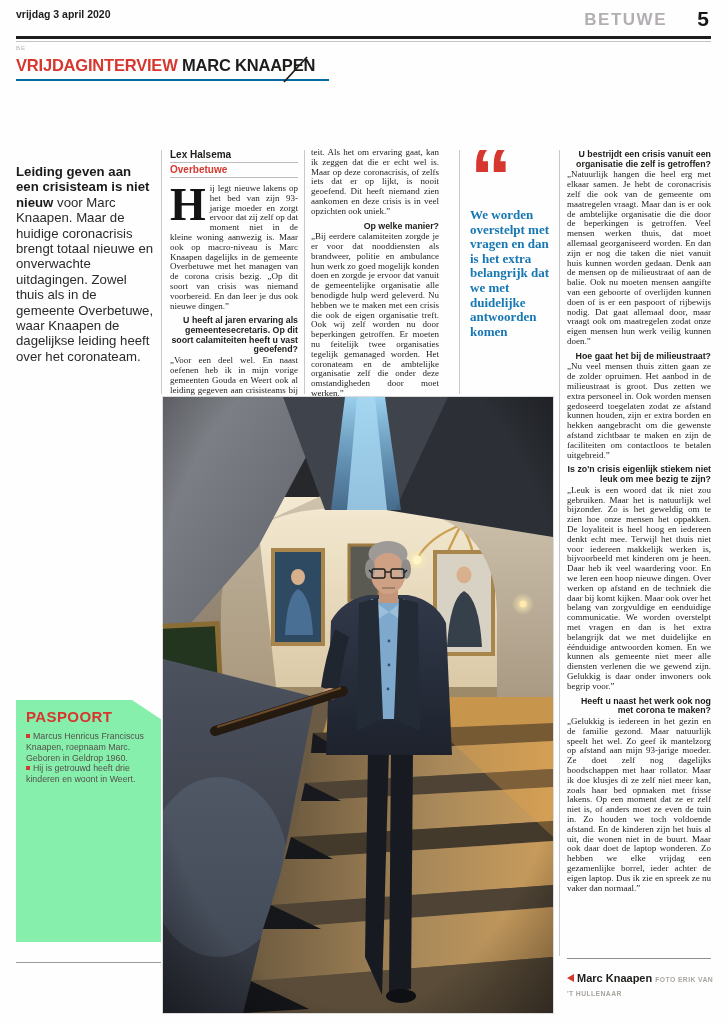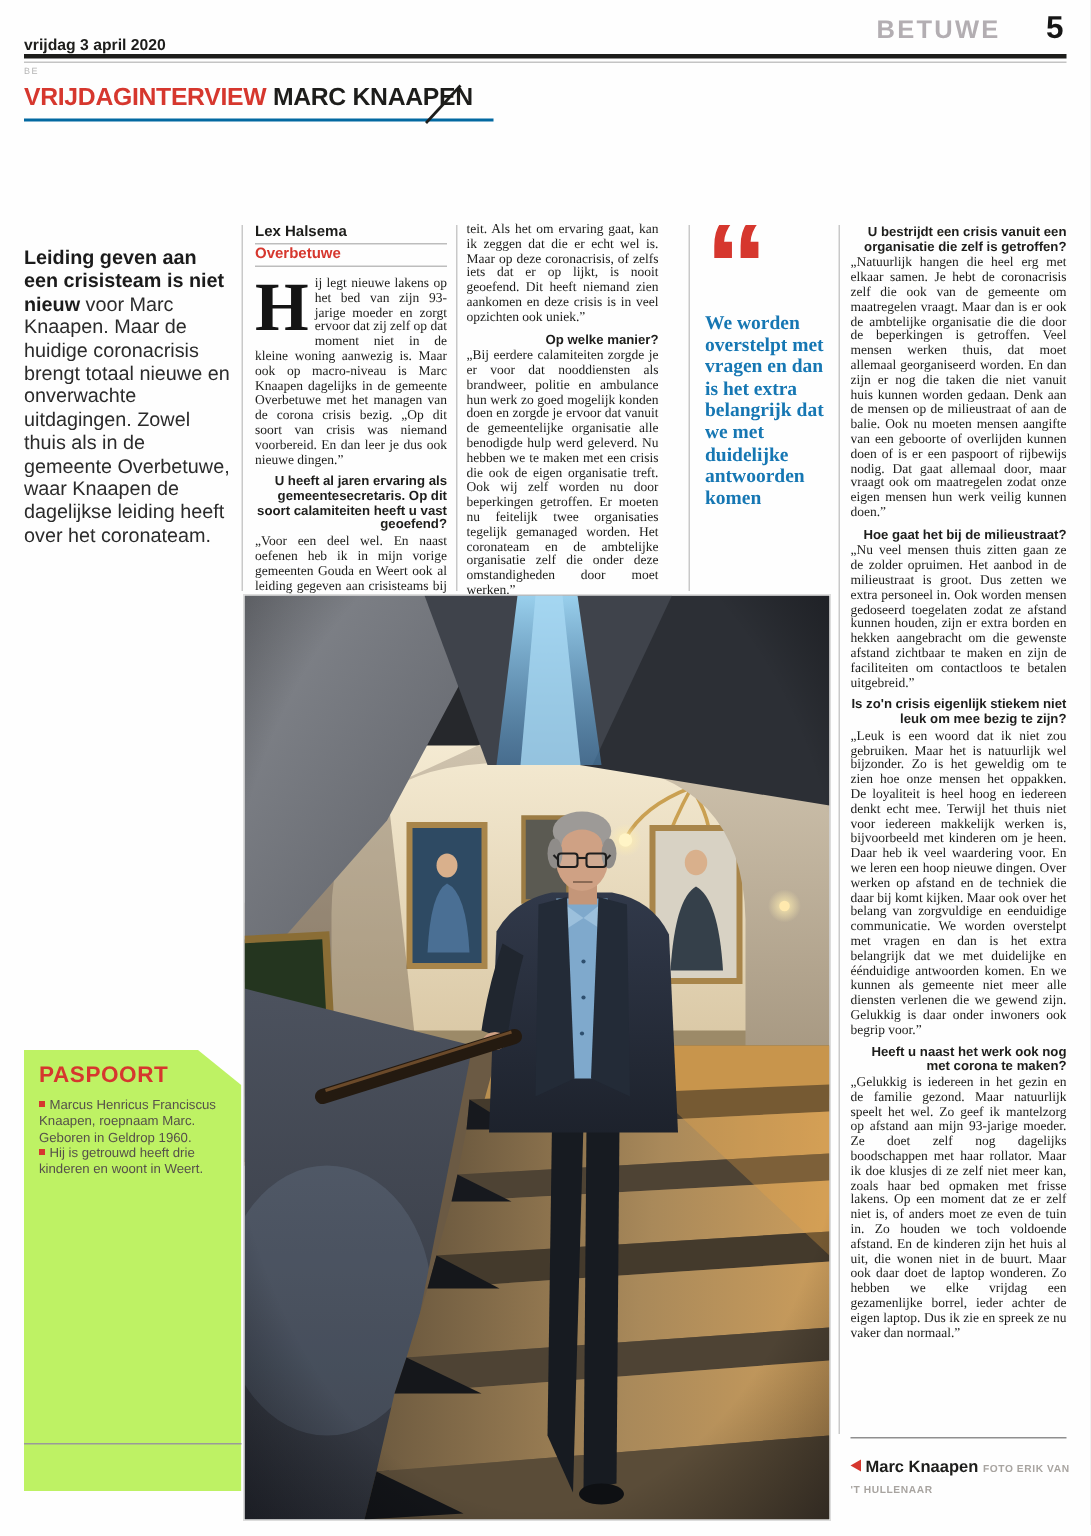--- a/index.html
+++ b/index.html
@@ -1,19 +1,19 @@
 <!DOCTYPE html>
 <html><head>
 <meta charset="utf-8">
 <style>
   html,body{margin:0;padding:0;background:#e8e8e8;}
   .page{position:relative;width:727px;height:1024px;background:#fefefe;margin:0 auto;overflow:hidden;
         font-family:"Liberation Sans",sans-serif;color:#1d1d1b;}
   
-  .date{position:absolute;left:16px;top:24px;font-size:10.5px;font-weight:700;}
+  .date{position:absolute;left:16px;top:8px;font-size:10.5px;font-weight:700;}
   .section{position:absolute;right:60px;top:10px;font-size:17px;font-weight:700;letter-spacing:1.5px;color:#b3aeb2;}
   .pageno{position:absolute;right:18px;top:7px;font-size:21px;font-weight:700;color:#161616;}
   .toprule{position:absolute;left:16px;right:16px;top:36px;height:3px;background:#1d1d1b;}
   .toprule2{position:absolute;left:16px;right:16px;top:41px;height:1px;background:#c4c4c4;}
   .edition{position:absolute;left:16px;top:45px;font-size:6px;color:#b5b5b5;letter-spacing:1px;}
   
   .kicker{position:absolute;left:16px;top:56px;font-size:16.5px;font-weight:700;letter-spacing:-.2px;
           border-bottom:2px solid #0369a1;padding:0 14px 4px 0;}
   .kicker .red{color:#d6372e;}
   .kicker-slash{position:absolute;left:283px;top:55px;}
@@ -35,21 +35,21 @@
   .dropcap{float:left;font-weight:700;font-size:46px;line-height:38px;margin:2px 4px 0 0;color:#141414;}
   .p1{margin-top:6px;}
   
   .pullquote{position:absolute;left:470px;top:150px;width:82px;}
   .pq-icon{font-size:84px;line-height:54px;font-weight:700;color:#d6372e;display:block;height:52px;overflow:hidden;}
   .pq-text{font-size:13px;line-height:14.6px;font-weight:700;color:#1677b3;margin-top:6px;font-family:Liberation Serif, serif;}
   
   .photo{position:absolute;left:163px;top:397px;width:390px;height:616px;outline:1px solid #dcdcdc;}
   .photo svg{display:block;width:100%;height:100%;}
   
-  .paspoort{position:absolute;left:16px;top:700px;width:145px;height:294px;background:#bef264;
+  .paspoort{position:absolute;left:16px;top:700px;width:145px;height:242px;background:#86efac;
             clip-path:polygon(0 0,80% 0,100% 8%,100% 100%,0 100%);box-sizing:border-box;padding:8px 9px 6px 10px;}
   .pp-title{color:#d6372e;font-size:15px;font-weight:700;letter-spacing:.4px;margin-bottom:6px;}
   .pp-item{font-size:8.8px;line-height:10.8px;color:#55504a;}
   .bullet{display:inline-block;width:4px;height:4px;background:#d6372e;margin:0 3px 1px 0;}
   
   .lrule{position:absolute;left:16px;top:962px;width:145px;height:1px;background:#9a9a9a;}
   .crule{position:absolute;left:567px;top:958px;width:144px;height:1px;background:#8f8f8f;}
   .caption{position:absolute;left:567px;top:972px;width:150px;font-size:11px;line-height:12px;}
   .cap-arrow{display:inline-block;width:0;height:0;border-top:4px solid transparent;border-bottom:4px solid transparent;
              border-right:7px solid #d6372e;margin-right:3px;}

